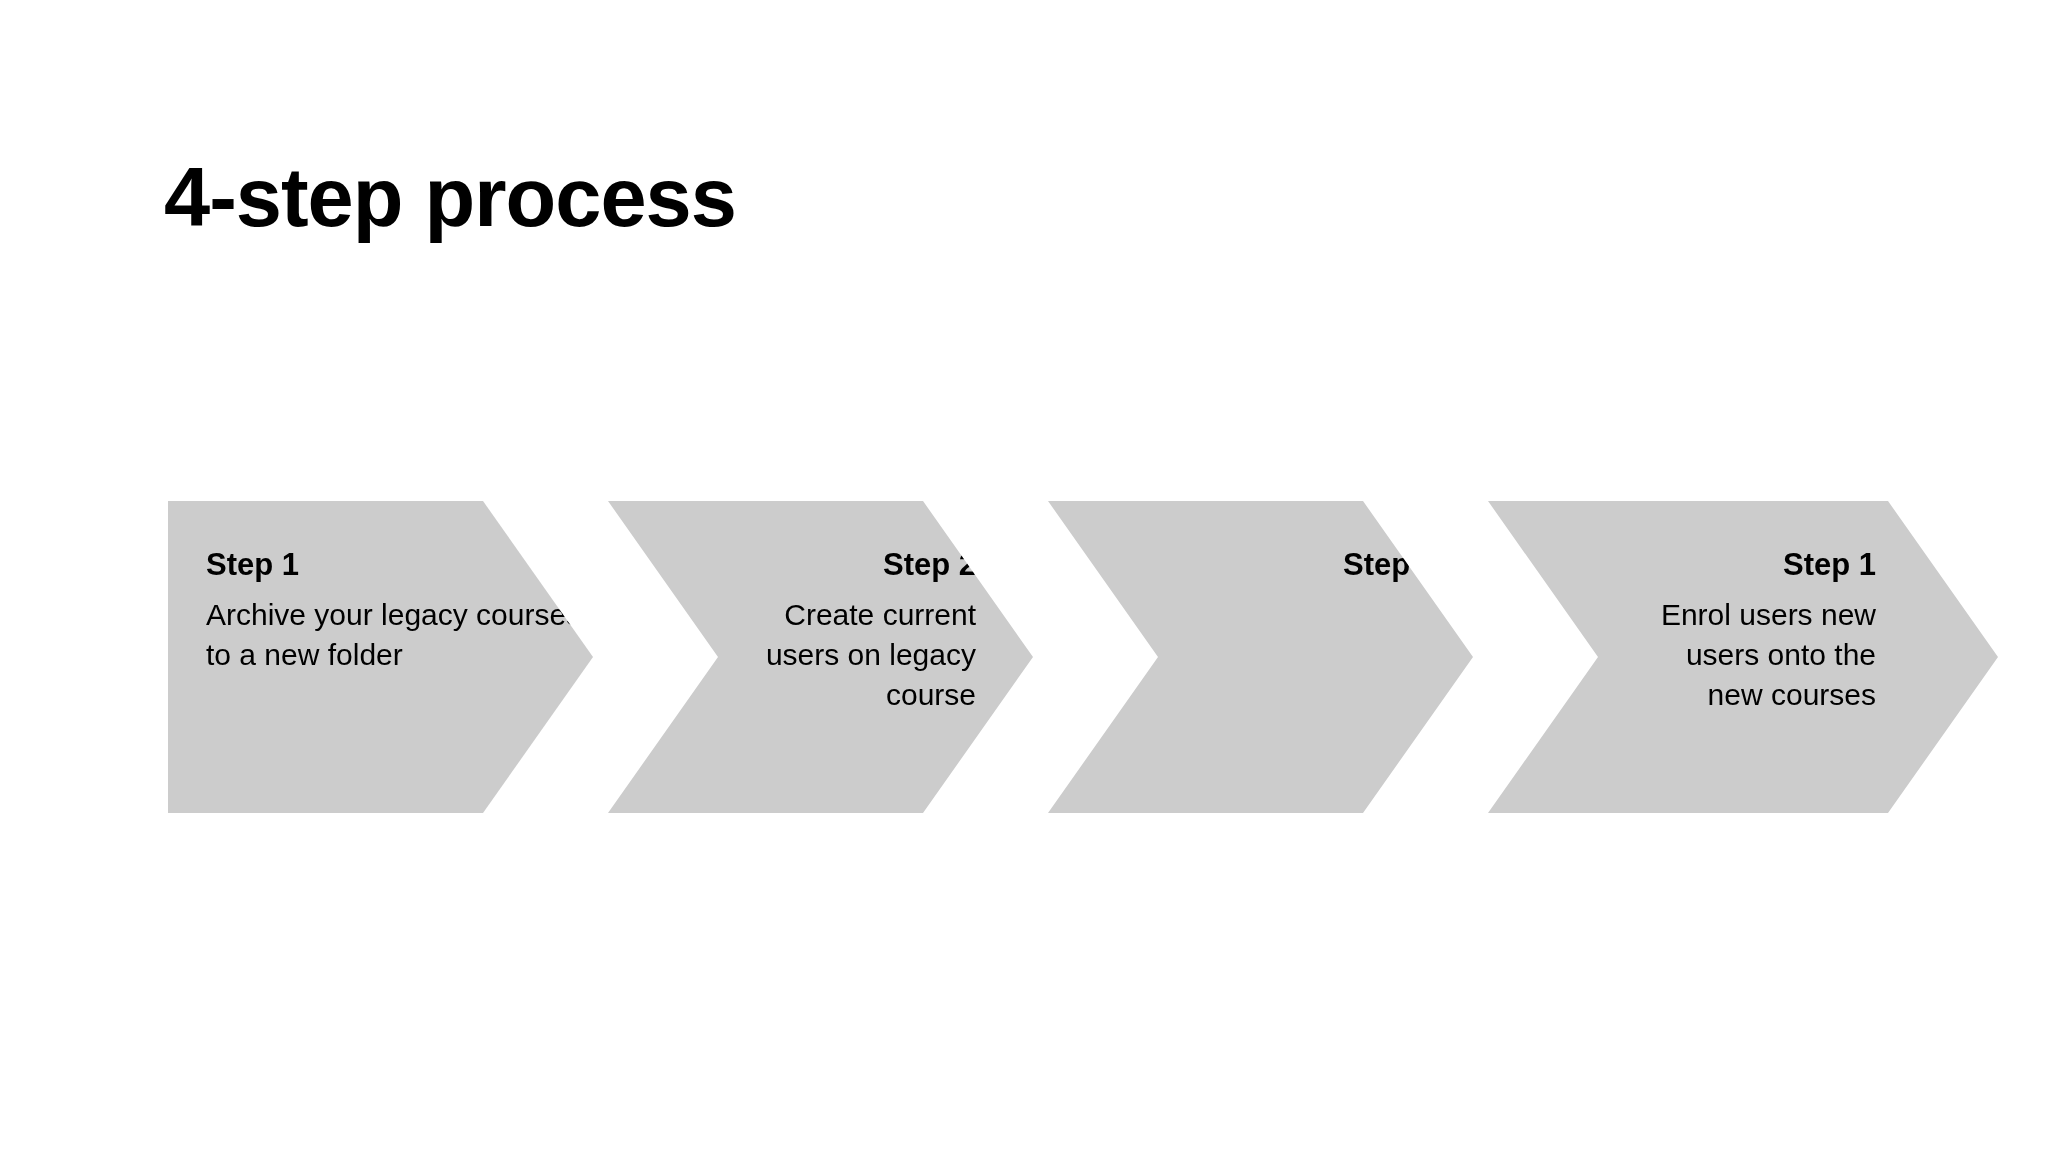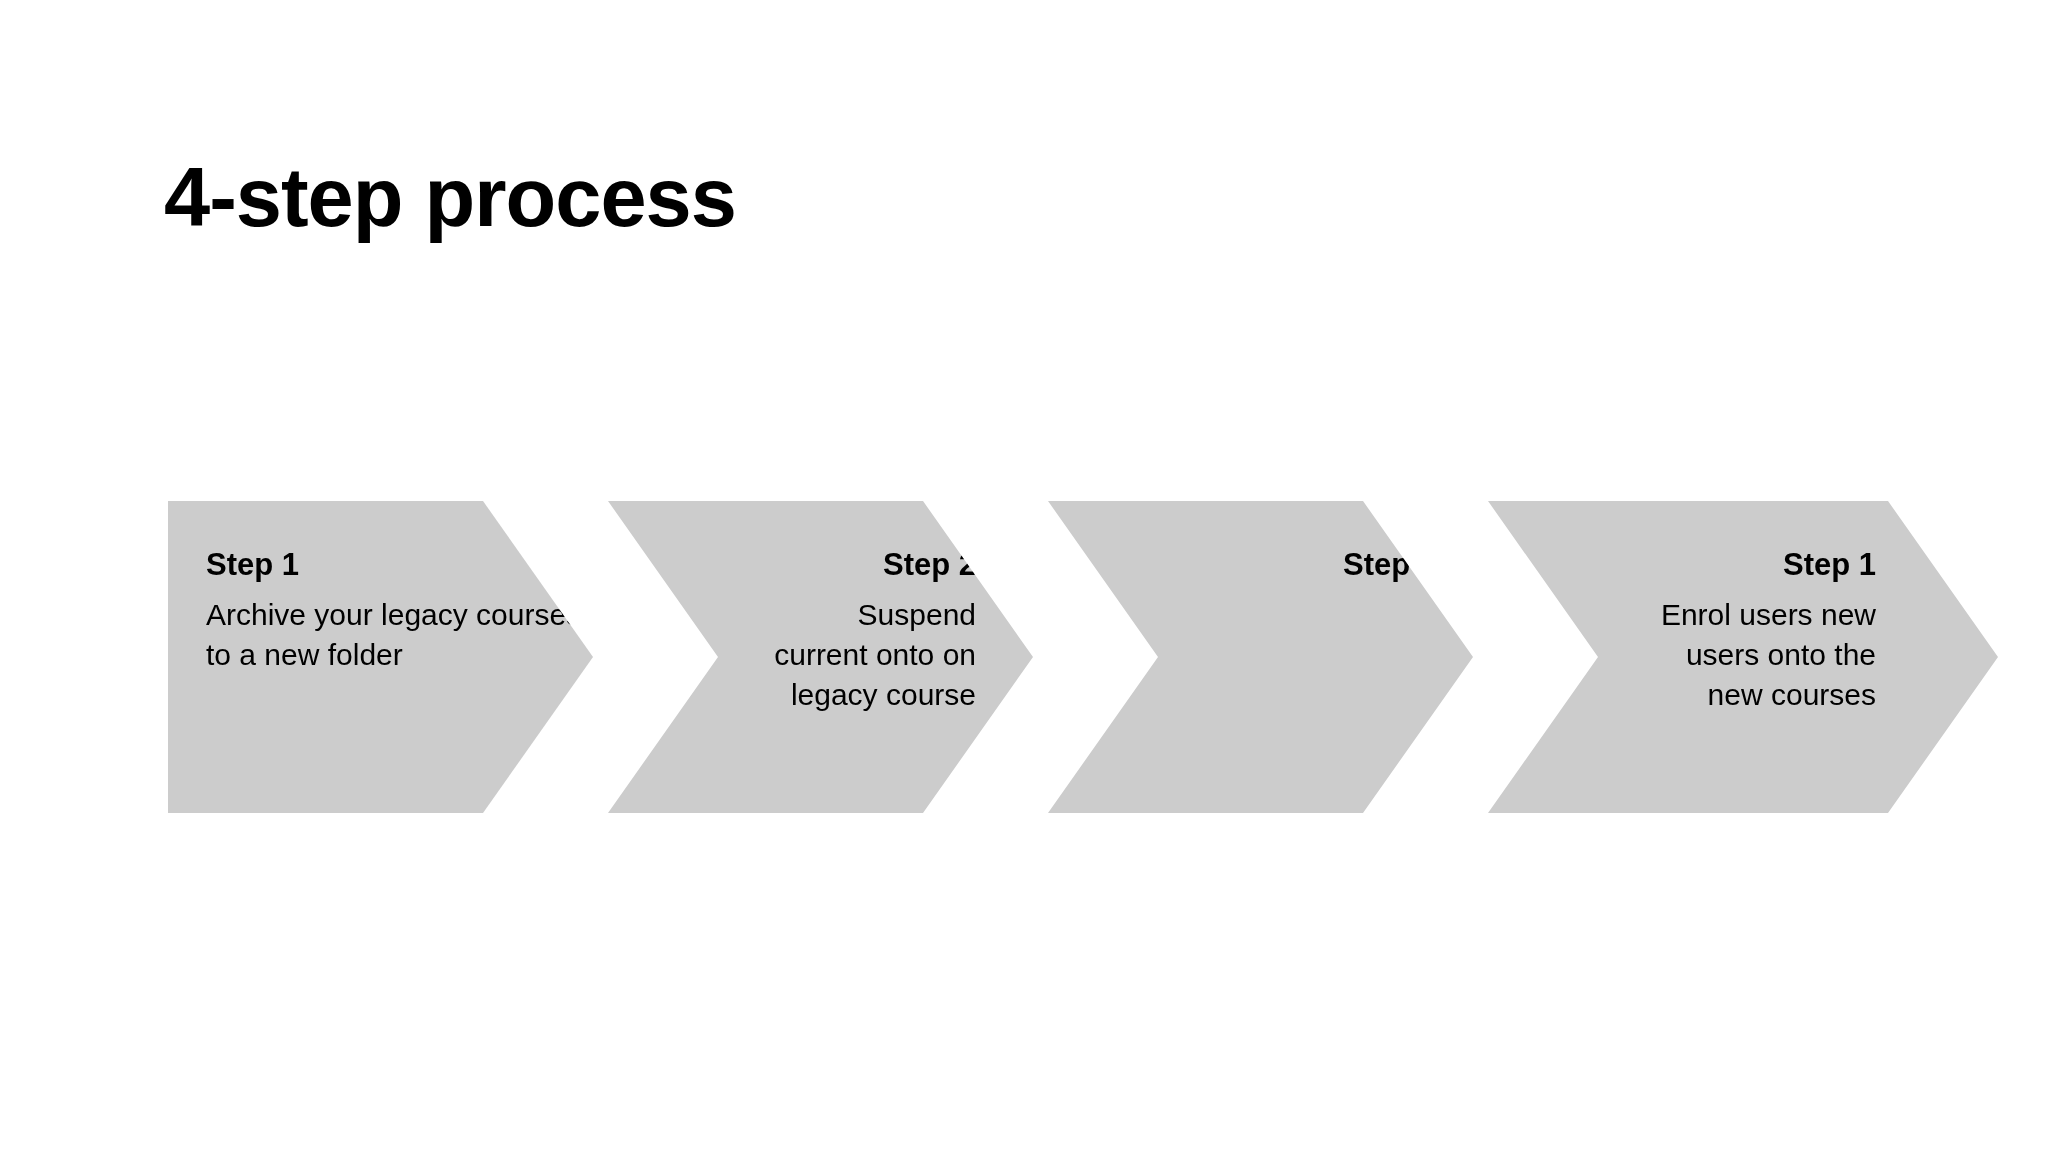--- a/index.html
+++ b/index.html
@@ -107,21 +107,21 @@
     <div class="chevron first" id="chevron-1">
       <div class="chevron-body">
         <div class="step-title">Step 1</div>
         <div class="step-desc">Archive your legacy courses to a new folder</div>
       </div>
     </div>
 
     <div class="chevron mid" id="chevron-2">
       <div class="chevron-body">
         <div class="step-title">Step 2</div>
-        <div class="step-desc">Suspend current onto on legacy course</div>
+        <div class="step-desc">Create current users on legacy course</div>
       </div>
     </div>
 
     <div class="chevron mid" id="chevron-3">
       <div class="chevron-body">
         <div class="step-title">Step 3</div>
       </div>
     </div>
 
     <div class="chevron mid" id="chevron-4">

